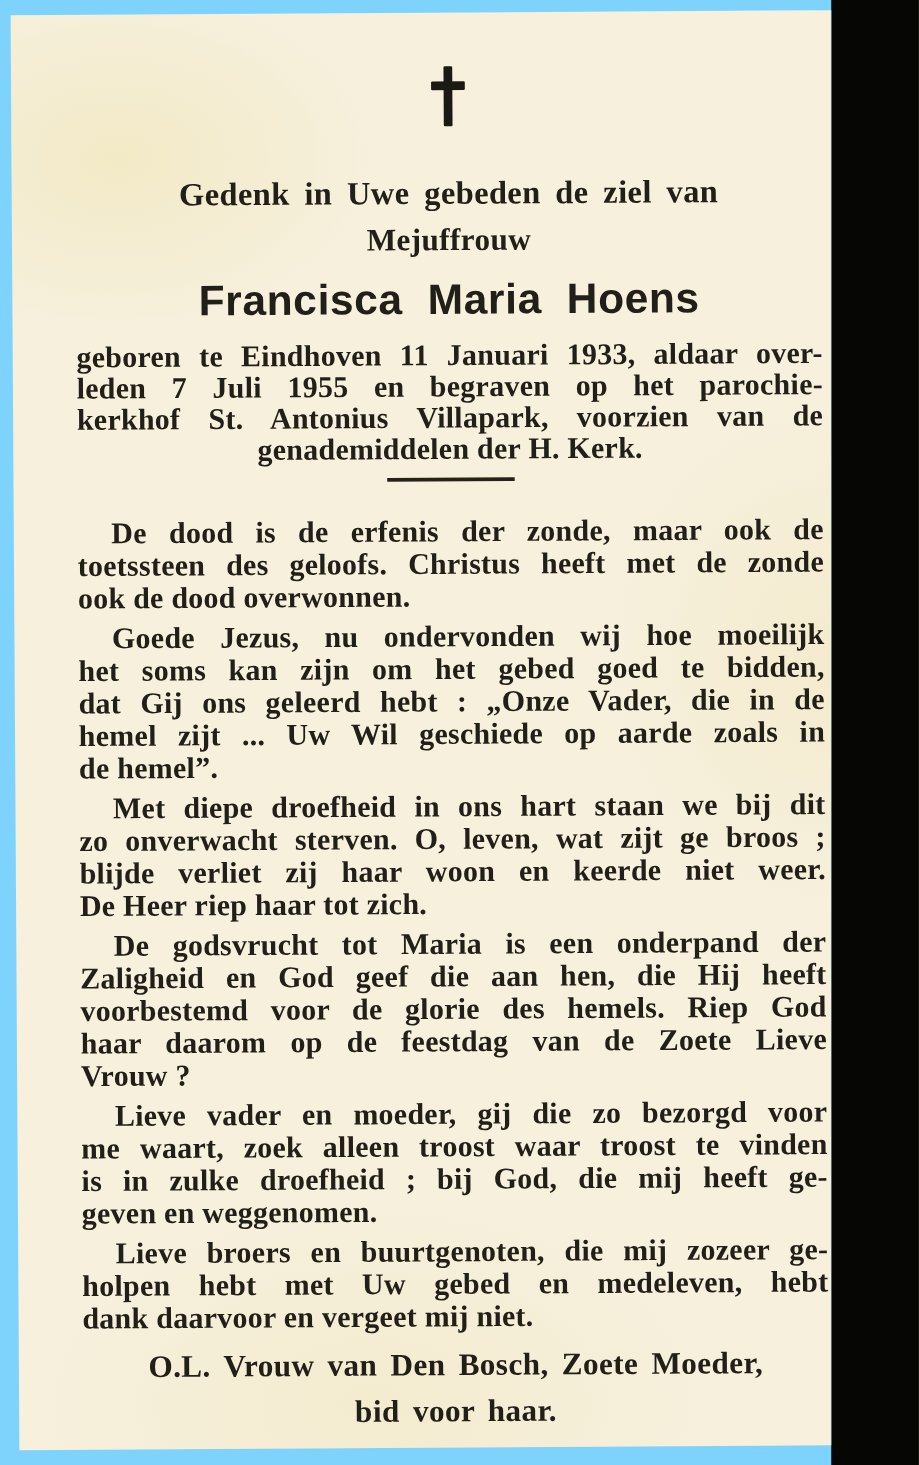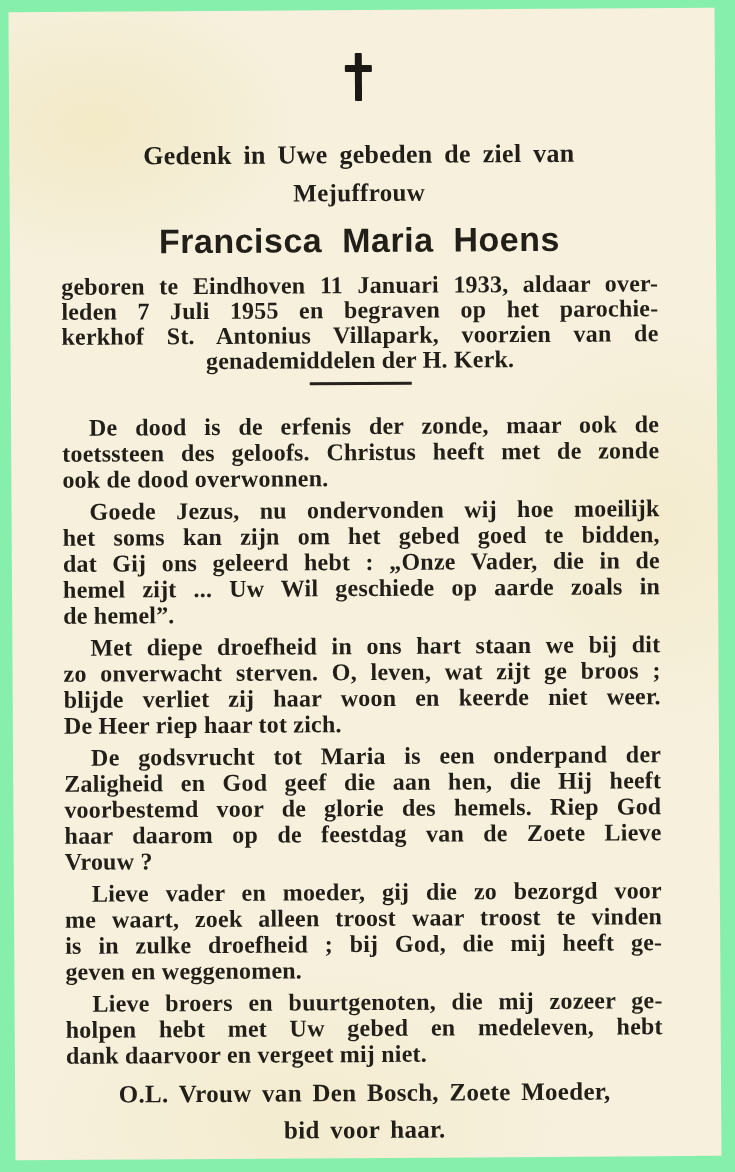--- a/index.html
+++ b/index.html
@@ -2,23 +2,23 @@
 <html><head>
 <meta charset="utf-8">
 <style>
   html, body {
     margin: 0;
     padding: 0;
     background: #060605;
   }
   .stage {
     position: relative;
-    width: 735px;
+    width: 665px;
     height: 1172px;
-    background: #86efac;
+    background: #7dd3fc;
     overflow: hidden;
     font-family: "Liberation Serif", serif;
   }
   .card {
     position: absolute;
     left: 12px;
     top: 10px;
     width: 706px;
     height: 1148px;
     box-sizing: border-box;

